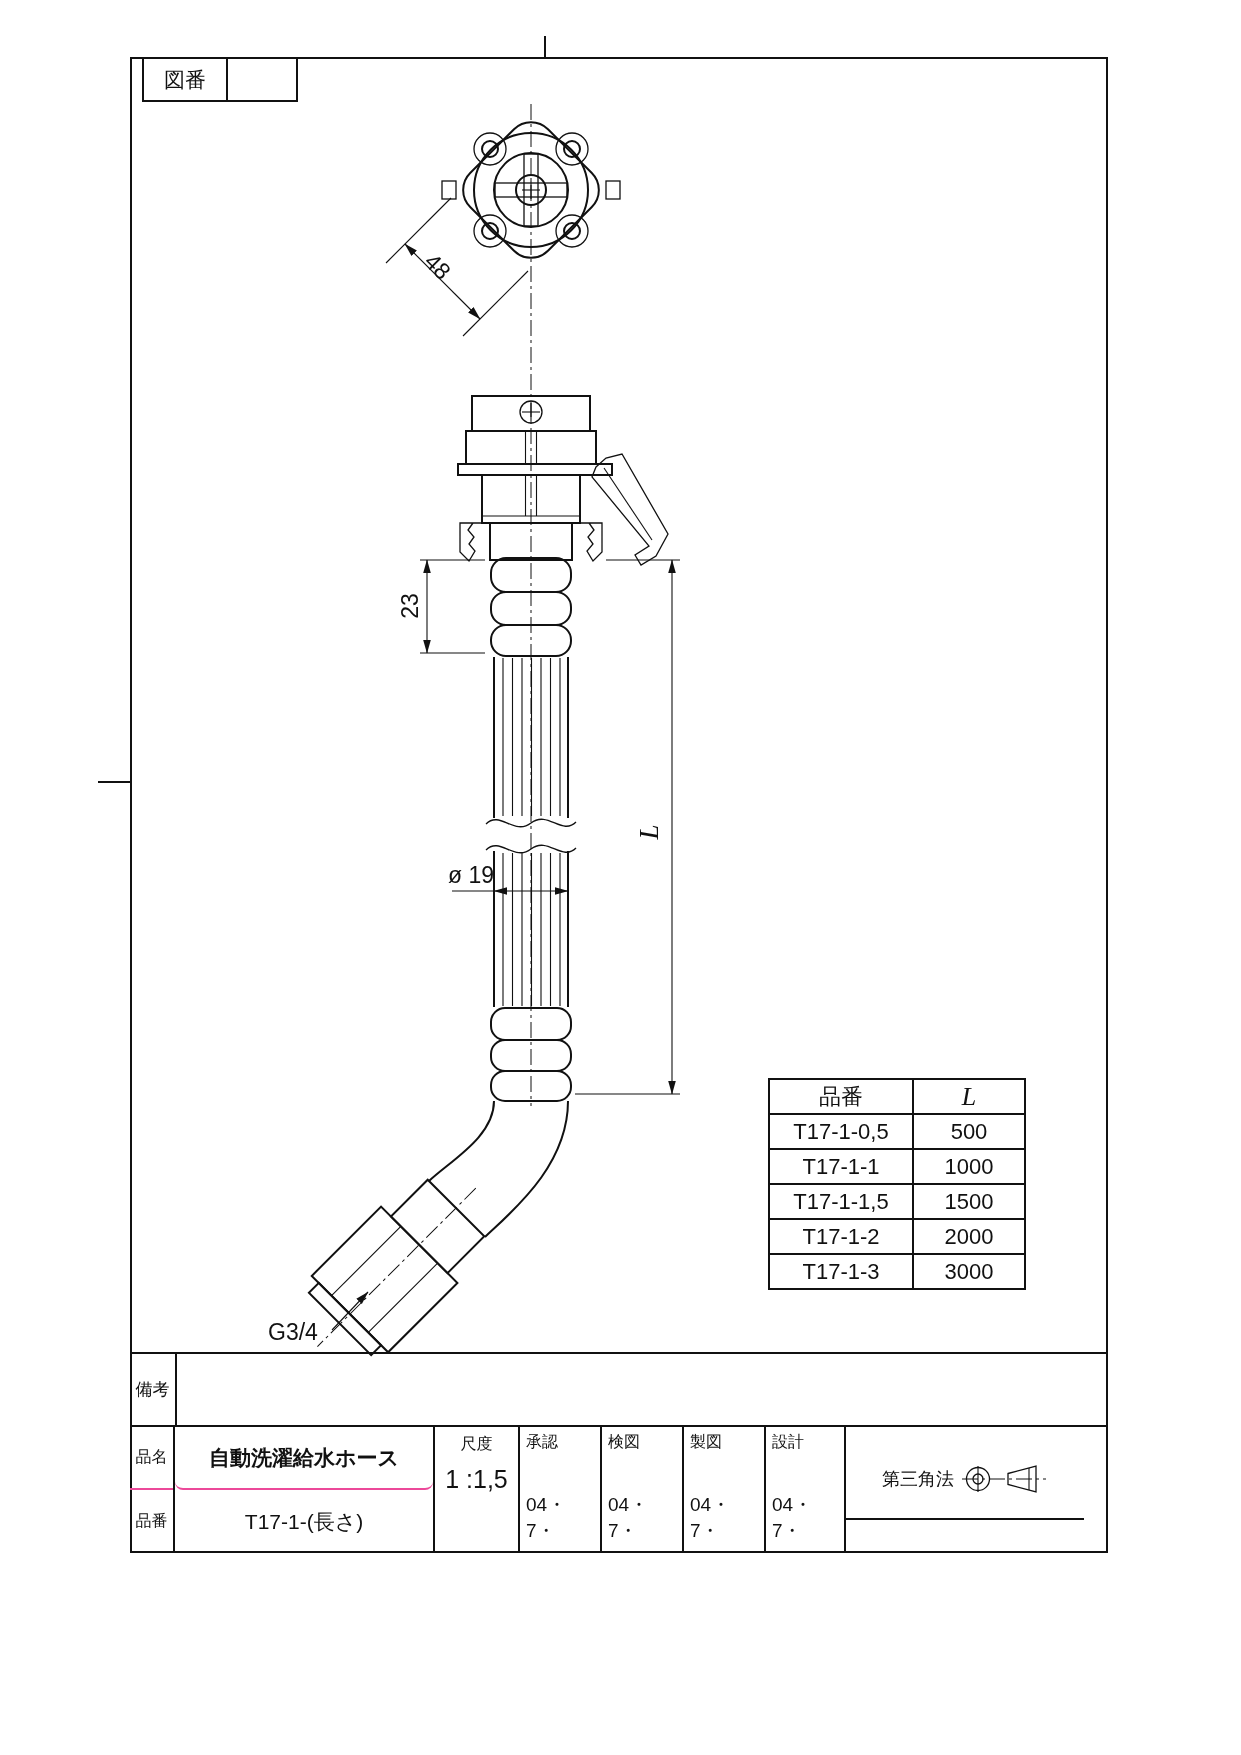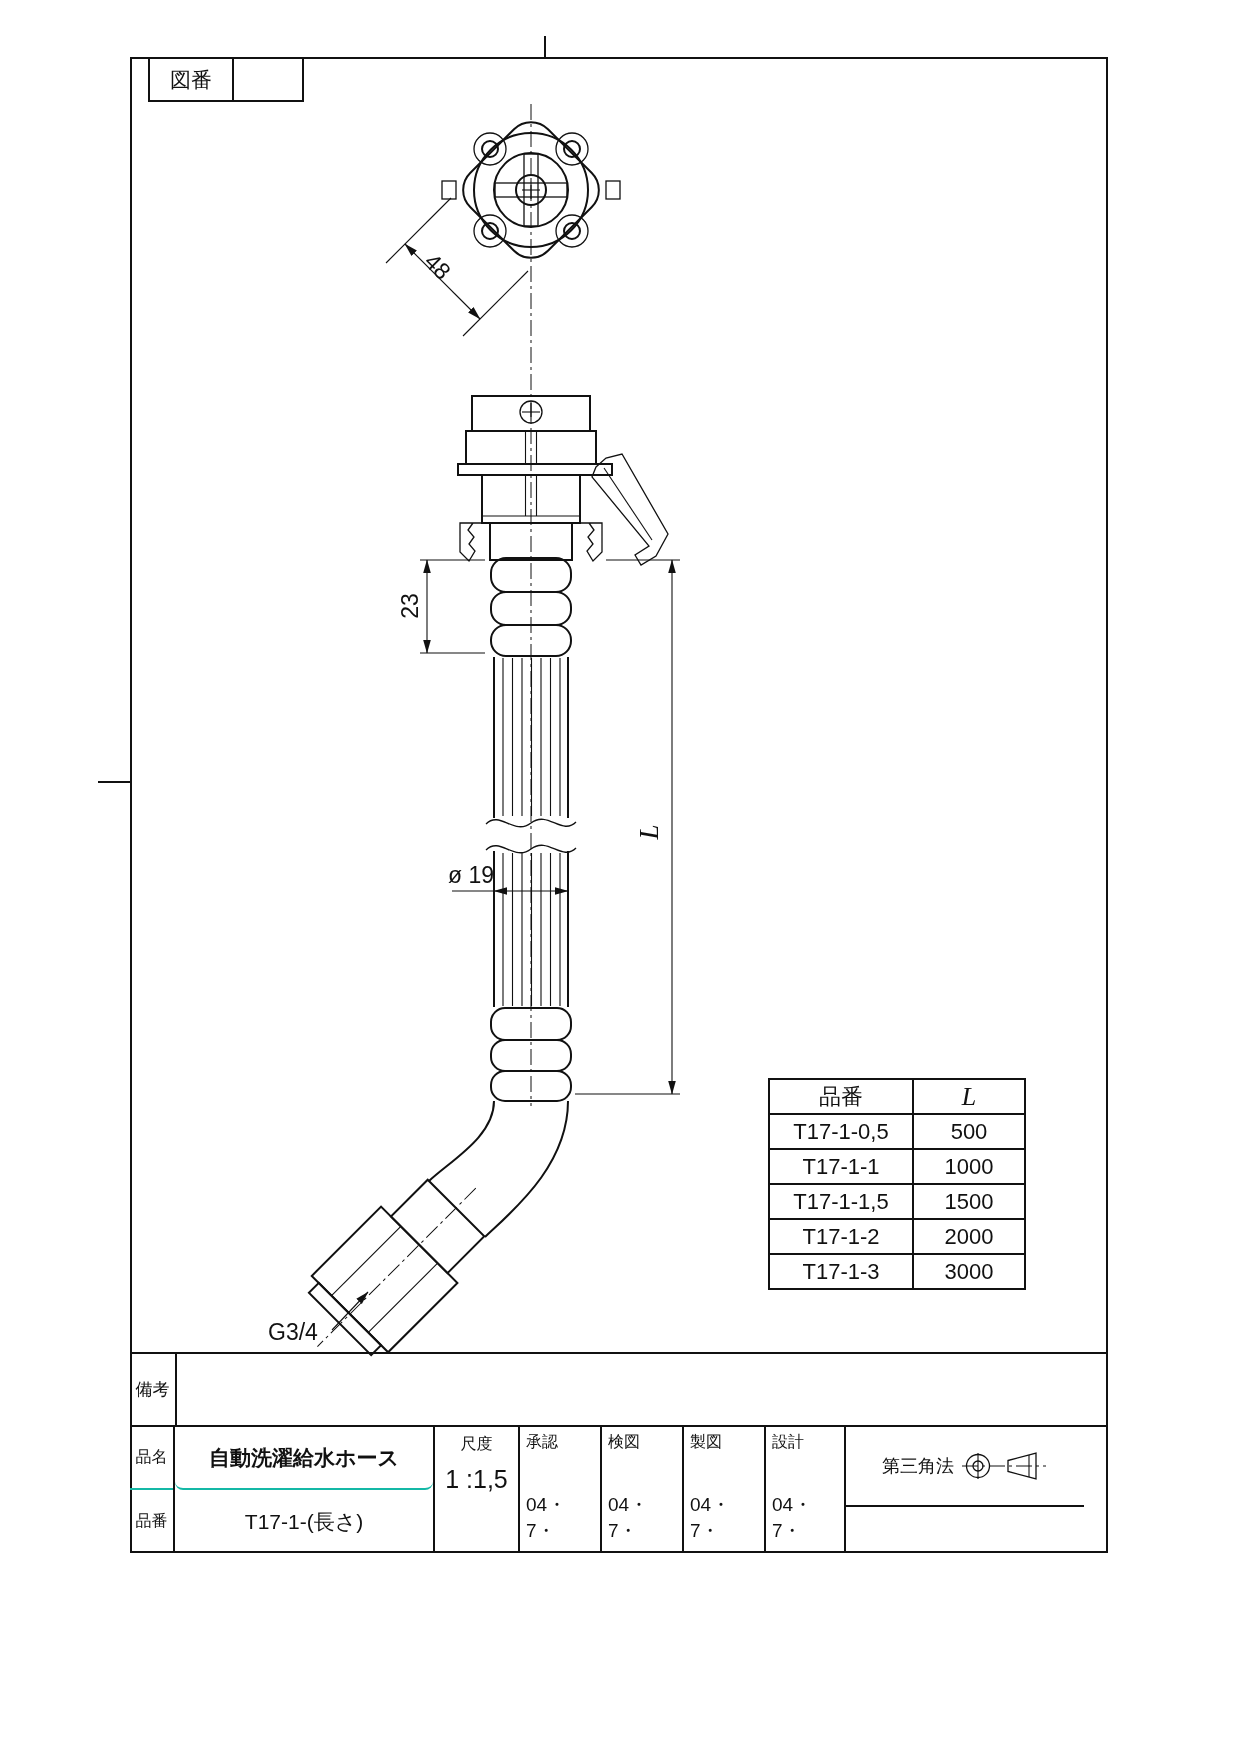--- a/index.html
+++ b/index.html
@@ -1,20 +1,20 @@
 <!DOCTYPE html>
 <html><head>
 <meta charset="utf-8">
 <style>
   html,body{margin:0;padding:0;}
   body{width:1241px;height:1755px;background:#f4f4f2;font-family:"Liberation Sans",sans-serif;color:#111;}
   .page{position:relative;width:1241px;height:1755px;background:#ffffff;overflow:hidden;}
   .abs{position:absolute;box-sizing:border-box;}
   .frame{left:130px;top:57px;width:978px;height:1496px;border:2px solid #111;}
-  .zuban{left:148px;top:57px;height:45px;display:flex;border:2px solid #111;background:#fff;}
+  .zuban{left:142px;top:57px;height:45px;display:flex;border:2px solid #111;background:#fff;}
   .zuban-label{width:82px;border-right:2px solid #111;display:flex;align-items:center;justify-content:center;font-size:21px;}
   .zuban-value{width:68px;}
   .tick-top{left:544px;top:36px;width:2px;height:22px;background:#111;}
   .tick-left{left:98px;top:781px;width:33px;height:2px;background:#111;}
 
   svg.drawing{position:absolute;left:0;top:0;}
   .outline{fill:none;stroke:#111;stroke-width:2;}
   .thin{stroke-width:1.3;}
   .dim{fill:none;stroke:#111;stroke-width:1.1;}
   .cl{fill:none;stroke:#111;stroke-width:1;stroke-dasharray:16 4 3 4;}
@@ -30,33 +30,33 @@
   .remarks{left:130px;top:1352px;width:978px;height:73px;border-top:2px solid #111;display:flex;}
   .remarks-label{width:45px;border-right:2px solid #111;display:flex;align-items:center;justify-content:center;font-size:17px;}
   .remarks-body{flex:1;}
 
   .tblock{left:130px;top:1425px;width:978px;height:128px;border-top:2px solid #111;display:flex;}
   .col{border-right:2px solid #111;box-sizing:border-box;height:100%;}
   .col:last-child{border-right:none;}
   .col-a{width:45px;}
   .col-b{width:260px;}
   .half{height:63px;box-sizing:border-box;display:flex;align-items:center;justify-content:center;}
-  .half.top{border-bottom:2px solid #14b8a6;}
+  .half.top{border-bottom:2px solid #ec4899;}
   .lab{font-size:16px;}
   .name-value{font-weight:bold;font-size:21px;border-radius:8px;}
   .number-value{font-size:21px;}
   .col-scale{width:85px;text-align:center;padding-top:7px;box-sizing:border-box;}
   .scale-label{font-size:16px;}
   .scale-value{font-size:25px;margin-top:10px;}
   .col-sig{width:82px;display:flex;flex-direction:column;justify-content:space-between;padding:5px 6px;box-sizing:border-box;}
   .col-sig.narrow{width:80px;}
   .sig-label{font-size:16px;text-align:left;}
   .sig-value{font-size:19px;text-align:left;padding-bottom:4px;}
   .col-last{width:238px;display:flex;flex-direction:column;}
-  .proj-row{height:80px;border-bottom:2px solid #111;display:flex;align-items:center;justify-content:center;gap:8px;font-size:18px;box-sizing:border-box;}
+  .proj-row{height:80px;border-bottom:2px solid #111;display:flex;align-items:center;justify-content:center;gap:8px;font-size:18px;box-sizing:border-box;margin-top:13px;}
   .company-row{height:63px;display:flex;align-items:center;justify-content:center;gap:8px;}
   .co-en{font-weight:bold;font-size:20px;letter-spacing:7px;}
   .co-jp{font-weight:bold;font-size:17px;}
 </style>
 </head>
 <body>
 
 <div class="page">
 
   <div class="abs frame"></div>

